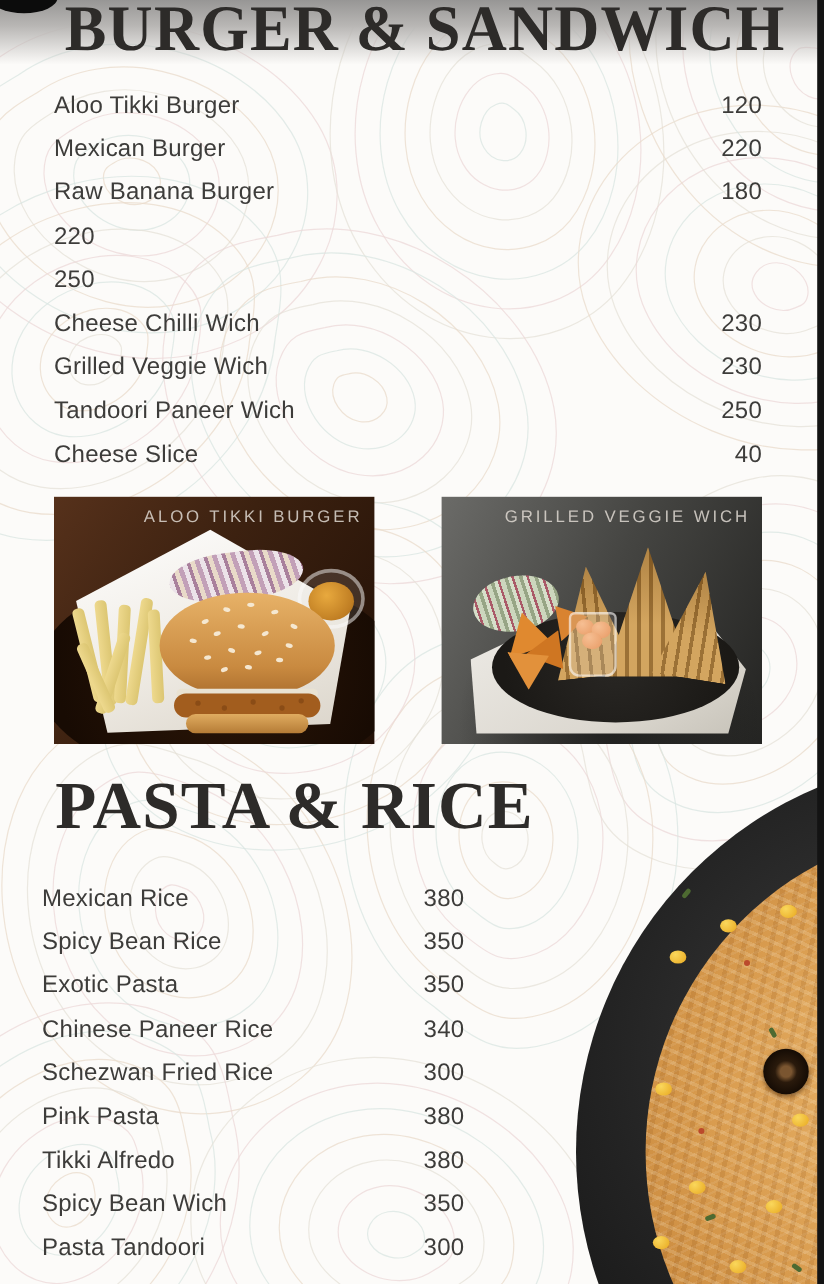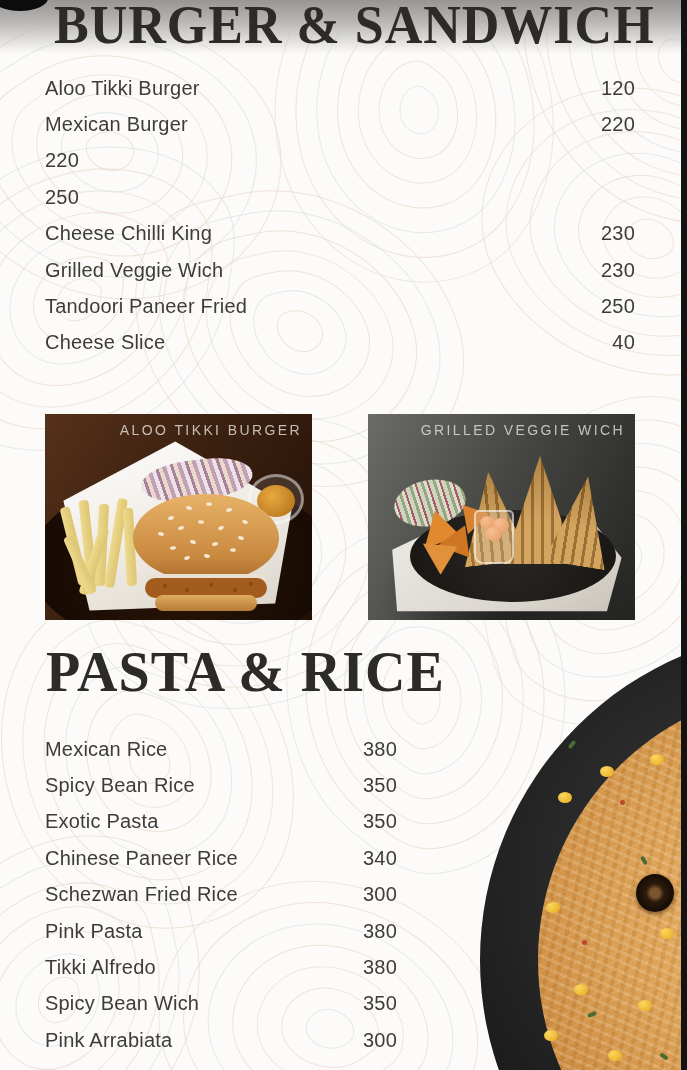--- a/index.html
+++ b/index.html
@@ -27,21 +27,21 @@
   
   .sec-title {
     position:absolute; z-index:4; font-family:"Liberation Serif", serif;
     font-weight:bold; color:#2d2b29; white-space:nowrap;
   }
   .title-burger { left:54px; top:-6px; font-size:52px; letter-spacing:1px; transform:scaleY(1.04); transform-origin:top; }
   .title-pasta  { left:46px; top:640px; font-size:56px; letter-spacing:1px; }
   
   .mlist { position:absolute; z-index:6; }
   .list-burger { left:45px; top:70px; width:590px; }
-  .list-pasta  { left:45px; top:731px; width:352px; }
+  .list-pasta  { left:35px; top:731px; width:352px; }
   .row {
     display:flex; justify-content:space-between; align-items:center;
     height:36.4px;
   }
   .iname, .iprice {
     font-size:20px; color:#3d3c3a; letter-spacing:0.2px; font-weight:500;
   }
   
   .photo {
     position:absolute; top:414px; width:267px; height:206px; overflow:hidden;
@@ -240,35 +240,39 @@
   <div class="mlist list-burger">
     <div class="row">
       <span class="iname">Aloo Tikki Burger</span>
       <span class="iprice">120</span>
     </div>
     <div class="row">
       <span class="iname">Mexican Burger</span>
       <span class="iprice">220</span>
     </div>
     <div class="row">
+      <span class="iname">Raw Banana Burger</span>
+      <span class="iprice">180</span>
+    </div>
+    <div class="row">
       <span class="iprice">220</span>
     </div>
     <div class="row">
       <span class="iprice">250</span>
     </div>
     <div class="row">
-      <span class="iname">Cheese Chilli King</span>
+      <span class="iname">Cheese Chilli Wich</span>
       <span class="iprice">230</span>
     </div>
     <div class="row">
       <span class="iname">Grilled Veggie Wich</span>
       <span class="iprice">230</span>
     </div>
     <div class="row">
-      <span class="iname">Tandoori Paneer Fried</span>
+      <span class="iname">Tandoori Paneer Wich</span>
       <span class="iprice">250</span>
     </div>
     <div class="row">
       <span class="iname">Cheese Slice</span>
       <span class="iprice">40</span>
     </div>
   </div>
 
   <figure class="photo photo-left">
     <div class="wood-plate"></div>
@@ -378,21 +382,21 @@
     </div>
     <div class="row">
       <span class="iname">Tikki Alfredo</span>
       <span class="iprice">380</span>
     </div>
     <div class="row">
       <span class="iname">Spicy Bean Wich</span>
       <span class="iprice">350</span>
     </div>
     <div class="row">
-      <span class="iname">Pink Arrabiata</span>
+      <span class="iname">Pasta Tandoori</span>
       <span class="iprice">300</span>
     </div>
   </div>
 
   <div class="pan">
     <div class="rice">
       <div class="olive" style="left:98px;  top:186px;"></div>
       <div class="corn" style="left:20px;  top:104px;"></div>
       <div class="corn" style="left:62px;  top:78px;"></div>
       <div class="corn" style="left:112px; top:66px;"></div>

